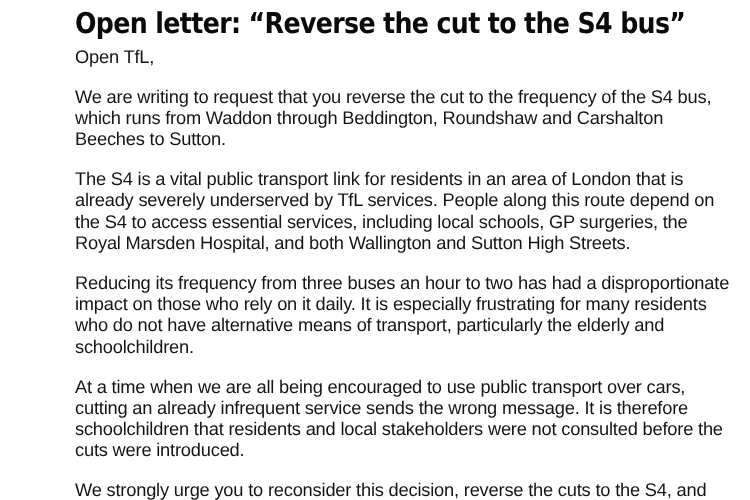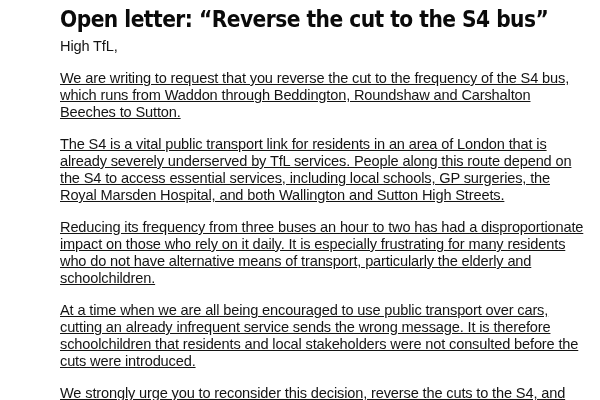--- a/index.html
+++ b/index.html
@@ -37,30 +37,29 @@
       font-size: 14.6px;
       line-height: 17px;
       color: #141414;
       letter-spacing: -0.15px;
     }
     .salutation {
       margin: 3px 0 0 0;
     }
     .para {
       margin: 15px 0 0 0;
-      text-decoration: underline;
     }
   </style>
 </head>
 <body>
 
 <div class="letter">
   <h1 class="title">Open letter: “Reverse the cut to the S4 bus”</h1>
   <div class="body-text">
-    <p class="salutation">High TfL,</p>
+    <p class="salutation">Open TfL,</p>
     <p class="para">We are writing to request that you reverse the cut to the frequency of the S4 bus, which runs from Waddon through Beddington, Roundshaw and Carshalton Beeches to Sutton.</p>
     <p class="para">The S4 is a vital public transport link for residents in an area of London that is already severely underserved by TfL services. People along this route depend on the S4 to access essential services, including local schools, GP surgeries, the Royal Marsden Hospital, and both Wallington and Sutton High Streets.</p>
     <p class="para">Reducing its frequency from three buses an hour to two has had a disproportionate impact on those who rely on it daily. It is especially frustrating for many residents who do not have alternative means of transport, particularly the elderly and schoolchildren.</p>
     <p class="para">At a time when we are all being encouraged to use public transport over cars, cutting an already infrequent service sends the wrong message. It is therefore schoolchildren that residents and local stakeholders were not consulted before the cuts were introduced.</p>
     <p class="para">We strongly urge you to reconsider this decision, reverse the cuts to the S4, and protect the service for the residents who depend on it.</p>
 
   </div>
 </div>
 
 </body></html>

